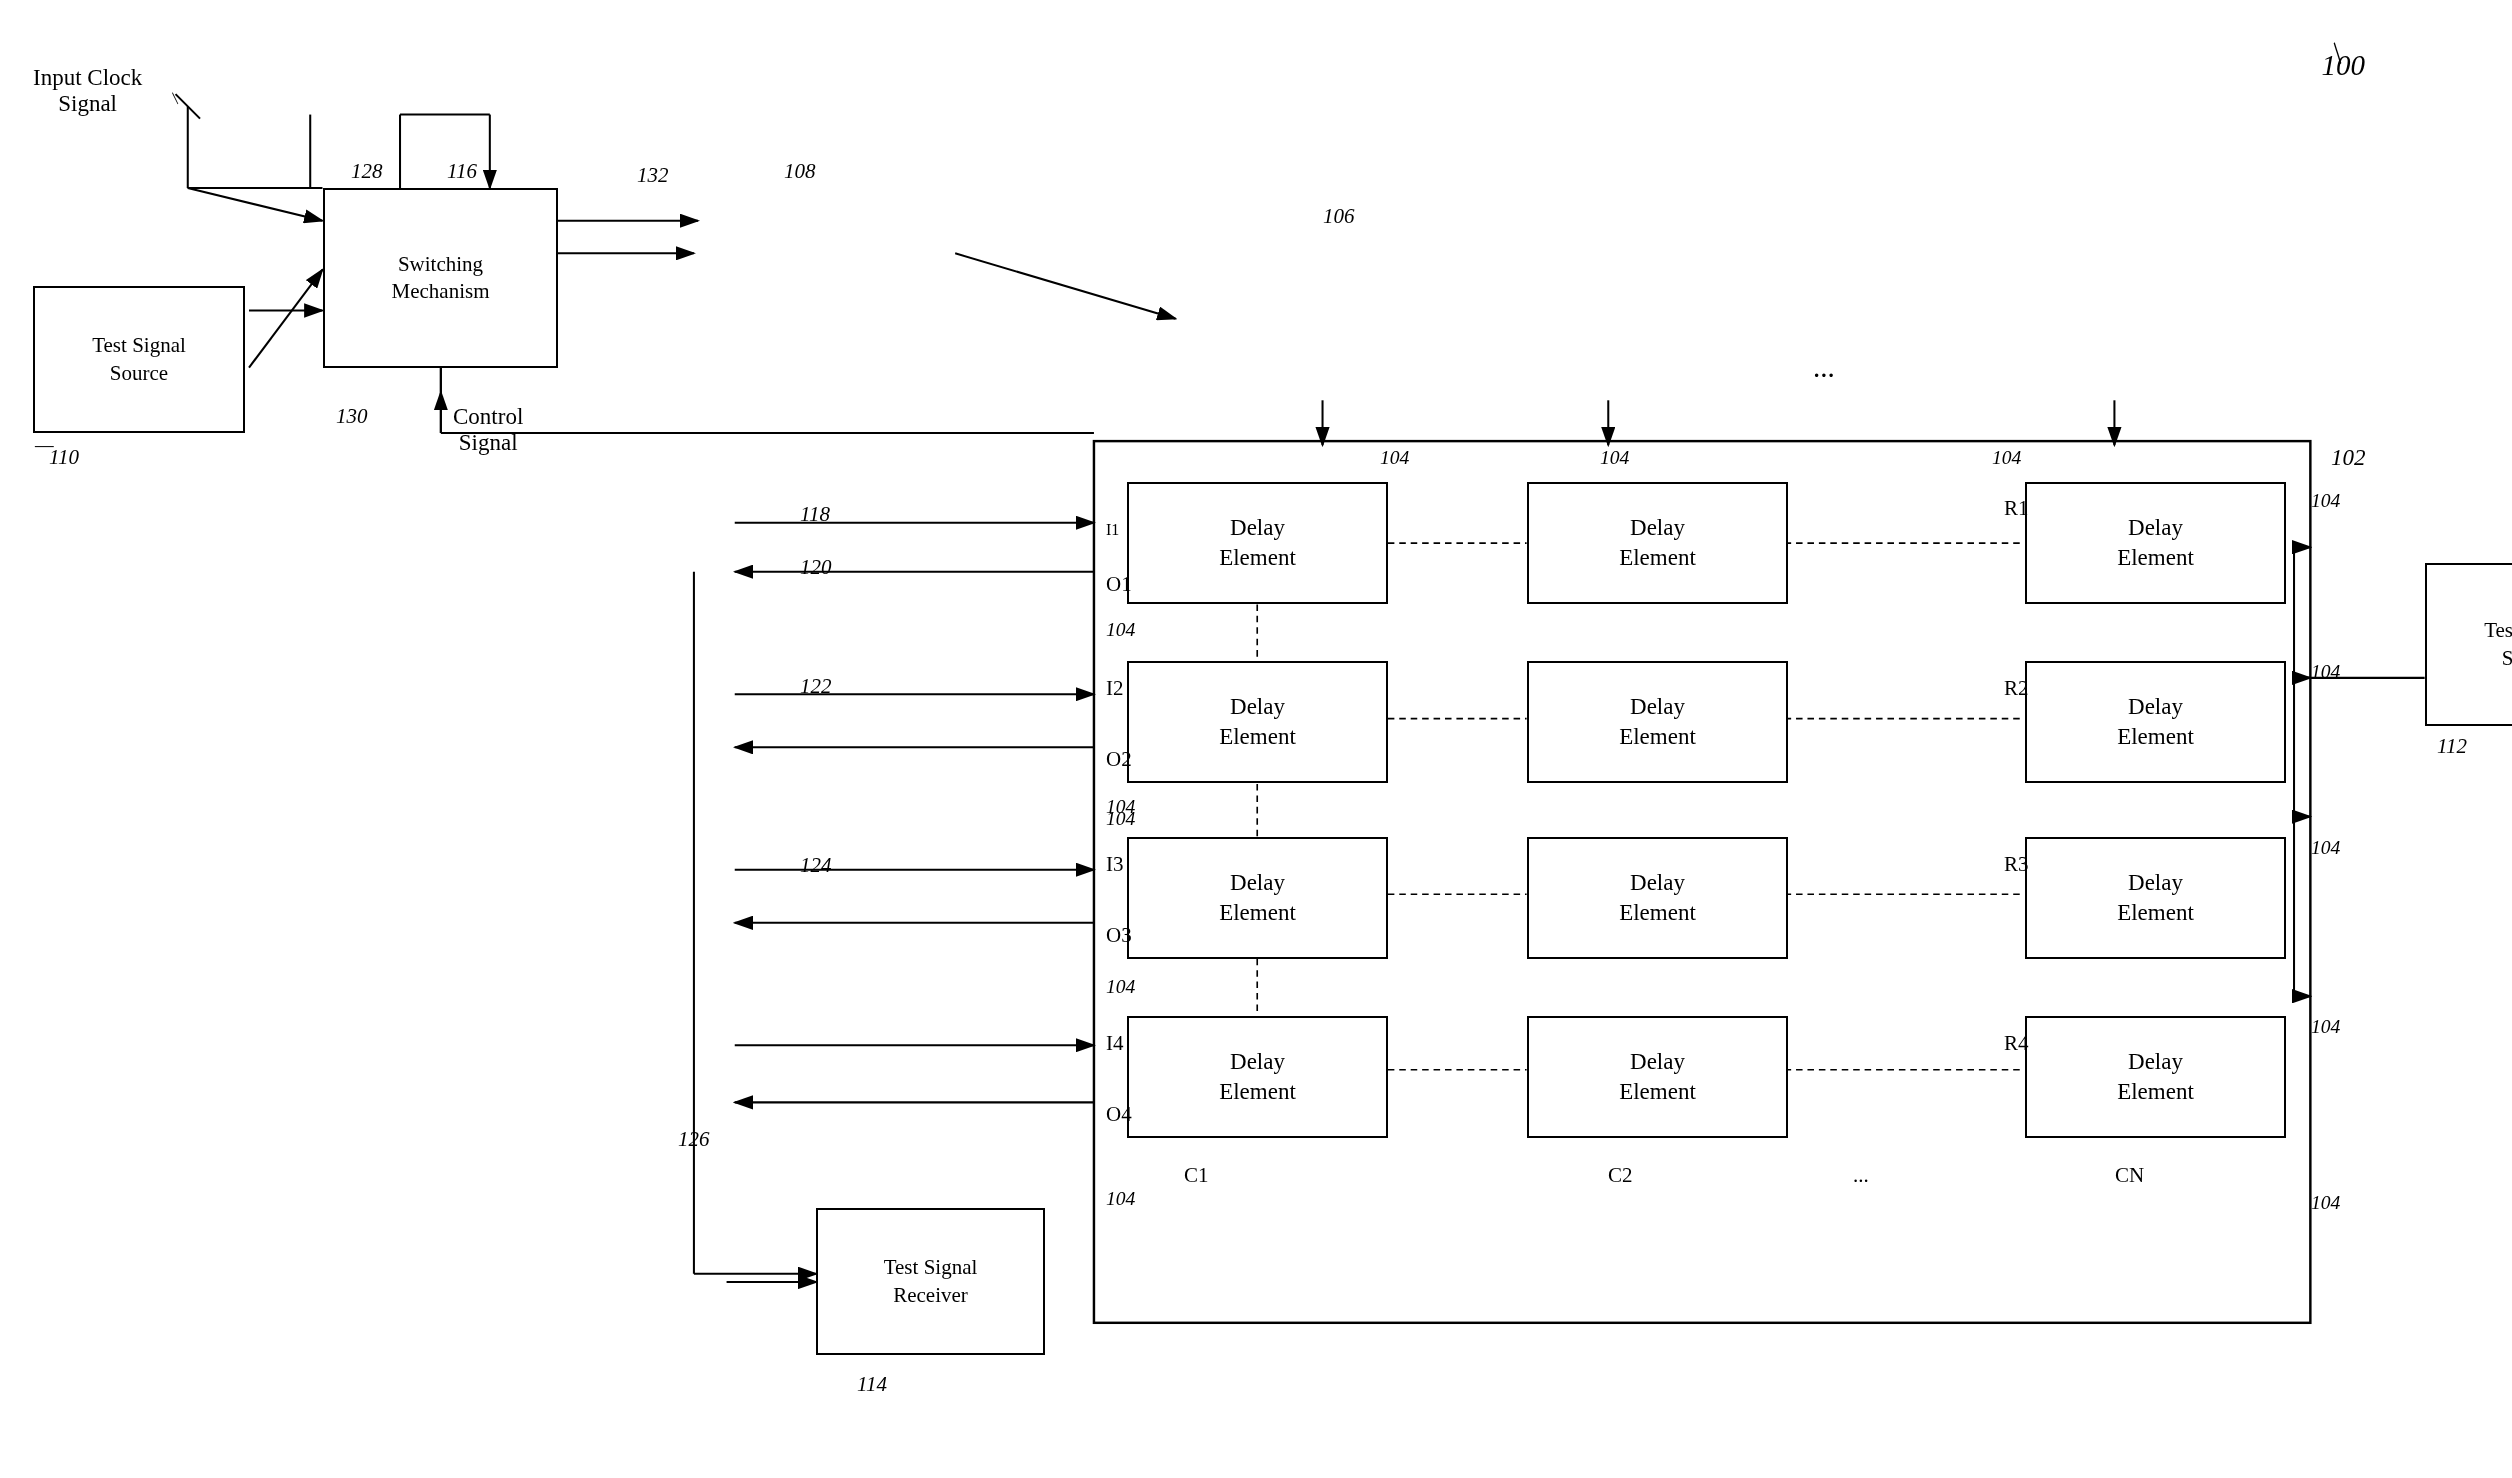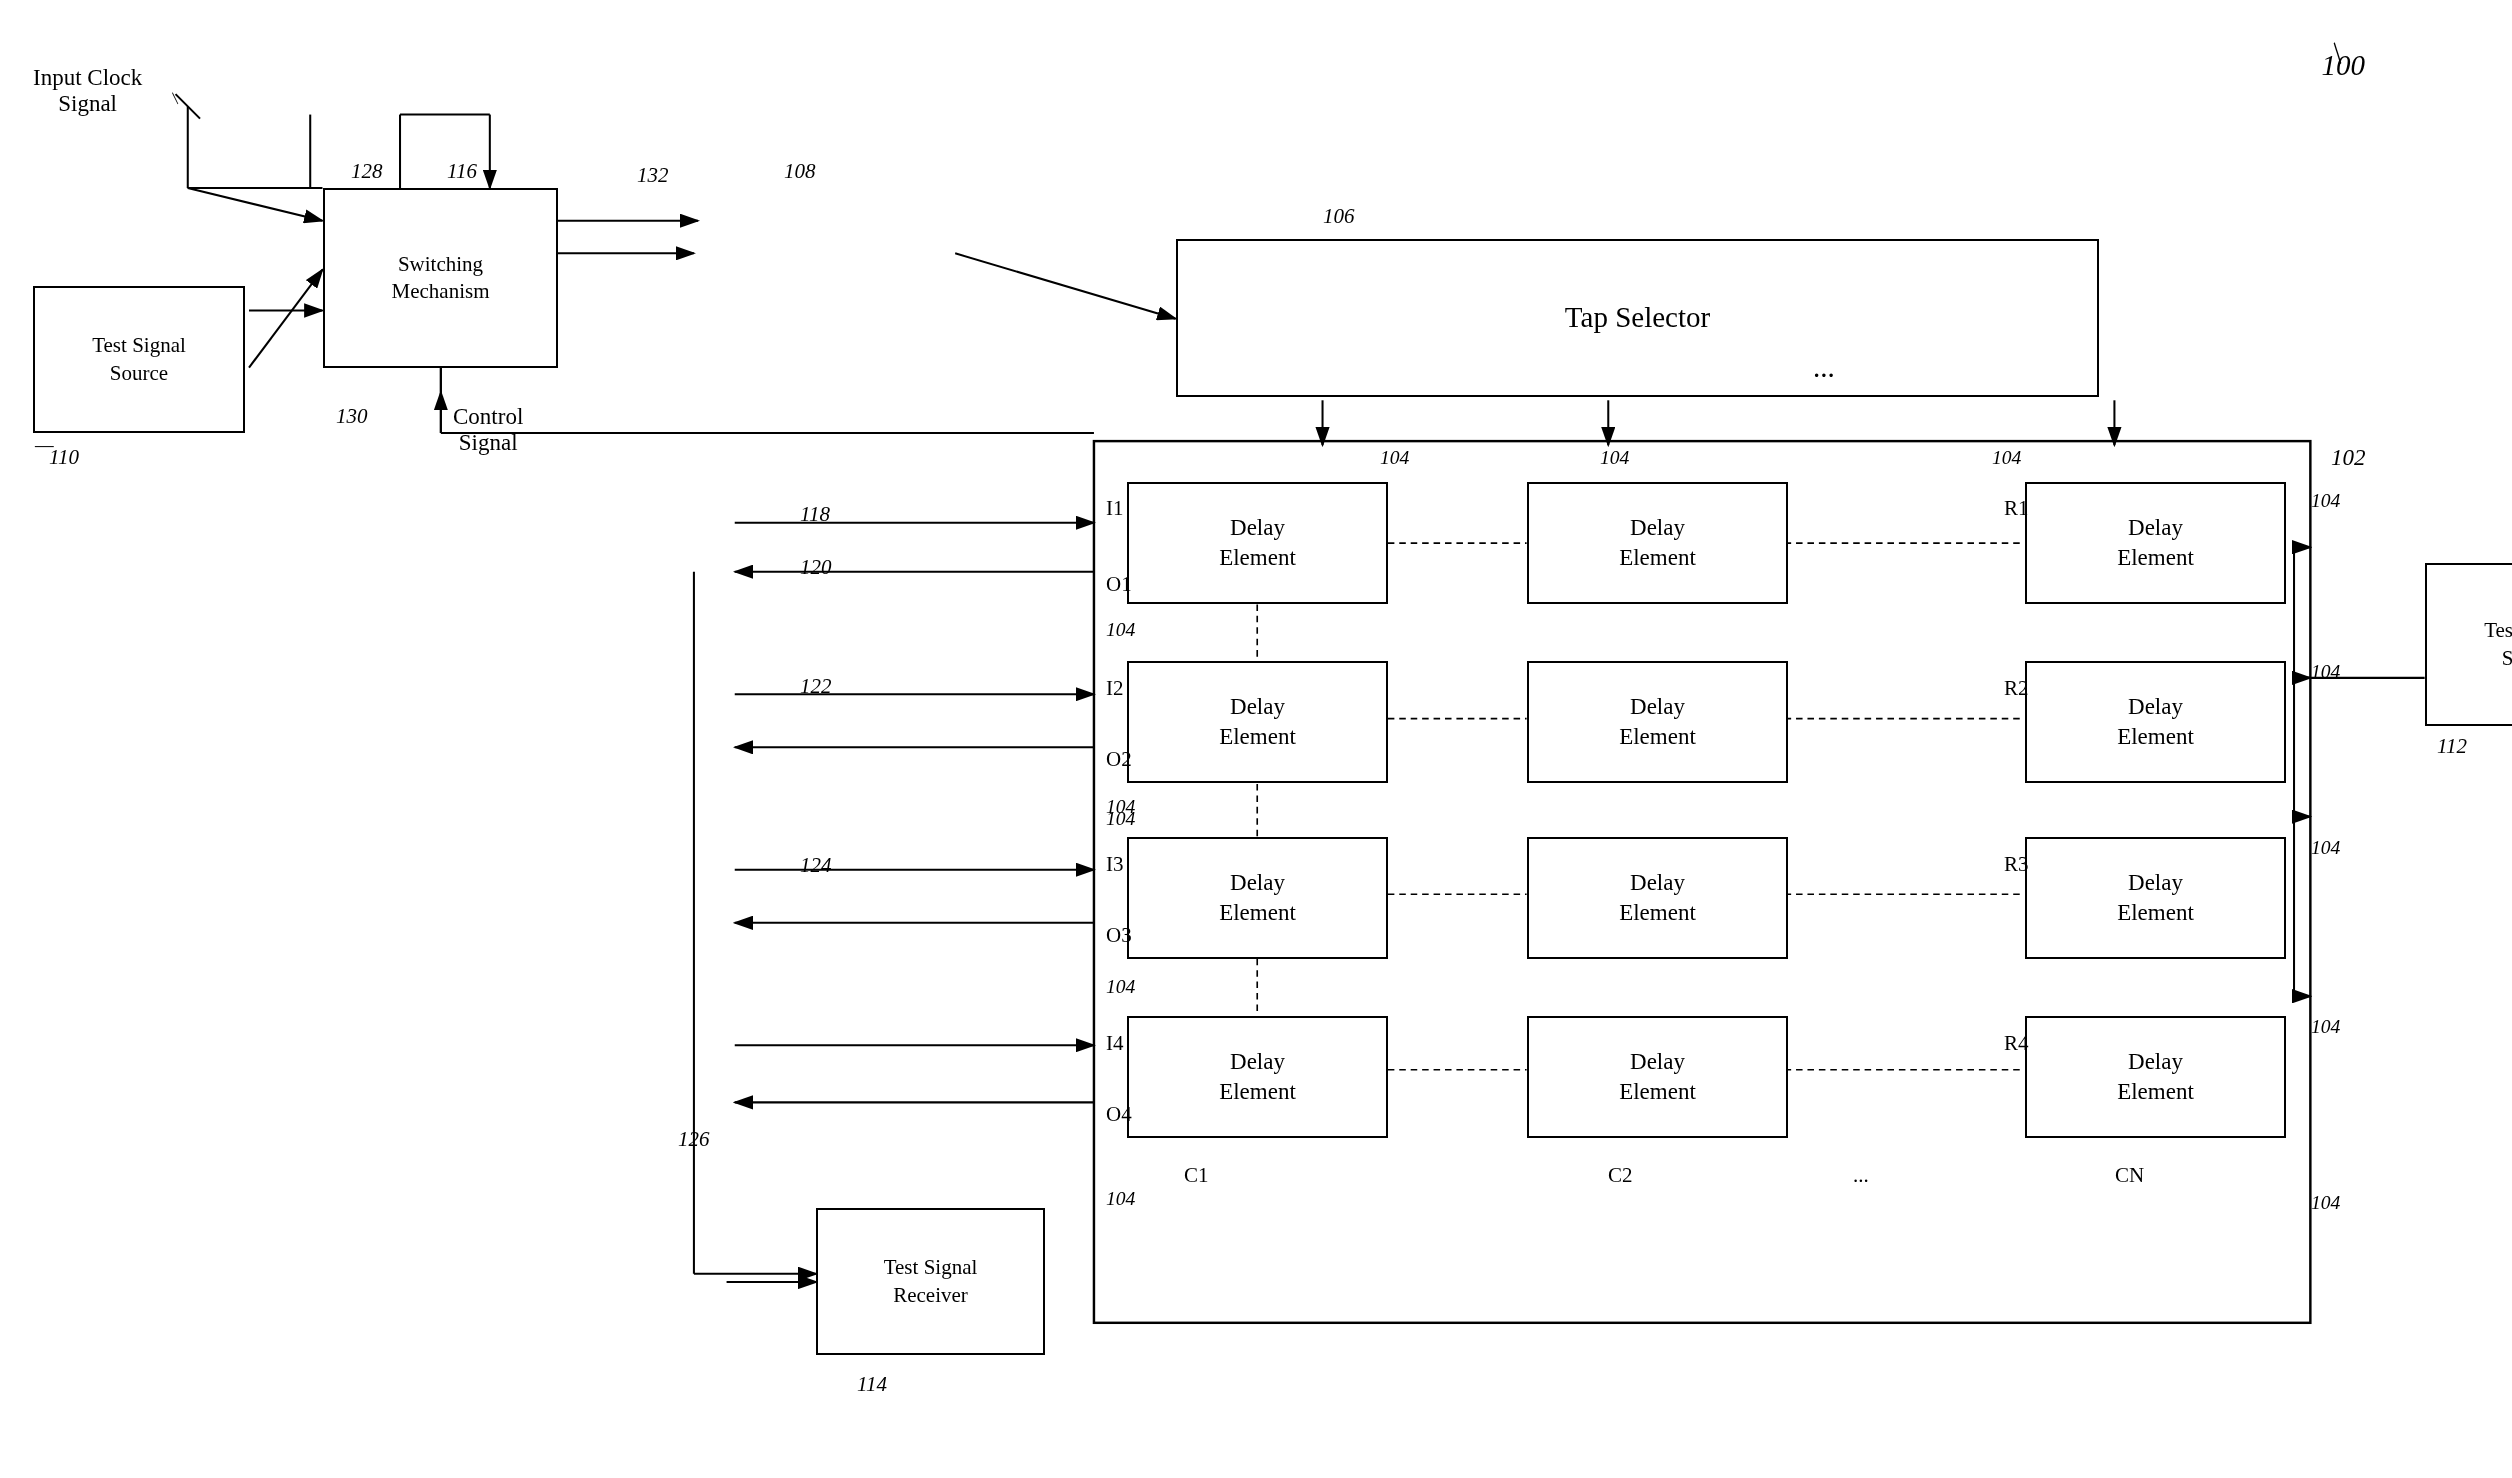--- a/index.html
+++ b/index.html
@@ -153,21 +153,20 @@
 
   <div style="position:absolute; left:173px; top:88px; font-size:18px; transform:rotate(-45deg);">/</div>
 
   <div class="box" style="left:33px; top:286px; width:212px; height:147px; font-size:21px;">Test Signal<br>Source</div>
   <div class="ref-num" style="left:49px; top:445px;">110</div>
   <div style="position:absolute; left:35px; top:433px; font-size:21px; font-style:italic;">—</div>
 
   <div class="box" style="left:323px; top:188px; width:235px; height:180px; font-size:21px;">Switching<br>Mechanism</div>
 
 
-  <div class="box" style="left:1176px; top:239px; width:923px; height:158px; font-size:29px;">Tap Selector</div>
 
   <div class="ref-num" style="left:351px; top:159px;">128</div>
   <div class="ref-num" style="left:447px; top:159px;">116</div>
   <div class="ref-num" style="left:637px; top:163px;">132</div>
   <div class="ref-num" style="left:784px; top:159px;">108</div>
   <div class="ref-num" style="left:1323px; top:204px;">106</div>
 
   <div class="ref-num" style="left:336px; top:404px;">130</div>
   <div class="text-label" style="left:453px; top:404px; font-size:23px;">Control<br>Signal</div>
 
@@ -184,21 +183,21 @@
   <div class="box" style="left:2025px; top:661px; width:261px; height:122px;">Delay<br>Element</div>
 
   <div class="box" style="left:1127px; top:837px; width:261px; height:122px;">Delay<br>Element</div>
   <div class="box" style="left:1527px; top:837px; width:261px; height:122px;">Delay<br>Element</div>
   <div class="box" style="left:2025px; top:837px; width:261px; height:122px;">Delay<br>Element</div>
 
   <div class="box" style="left:1127px; top:1016px; width:261px; height:122px;">Delay<br>Element</div>
   <div class="box" style="left:1527px; top:1016px; width:261px; height:122px;">Delay<br>Element</div>
   <div class="box" style="left:2025px; top:1016px; width:261px; height:122px;">Delay<br>Element</div>
 
-  <div class="text-label" style="left:1106px; top:496px; font-size:21px;">I1</div>
+  <div class="text-label" style="left:1106px; top:521px; font-size:16px;">I1</div>
   <div class="text-label" style="left:1106px; top:572px; font-size:21px;">O1</div>
   <div class="text-label" style="left:1106px; top:676px; font-size:21px;">I2</div>
   <div class="text-label" style="left:1106px; top:747px; font-size:21px;">O2</div>
   <div class="text-label" style="left:1106px; top:852px; font-size:21px;">I3</div>
   <div class="text-label" style="left:1106px; top:923px; font-size:21px;">O3</div>
   <div class="text-label" style="left:1106px; top:1031px; font-size:21px;">I4</div>
   <div class="text-label" style="left:1106px; top:1102px; font-size:21px;">O4</div>
 
   <div class="text-label" style="left:2004px; top:496px; font-size:21px;">R1</div>
   <div class="text-label" style="left:2004px; top:676px; font-size:21px;">R2</div>

